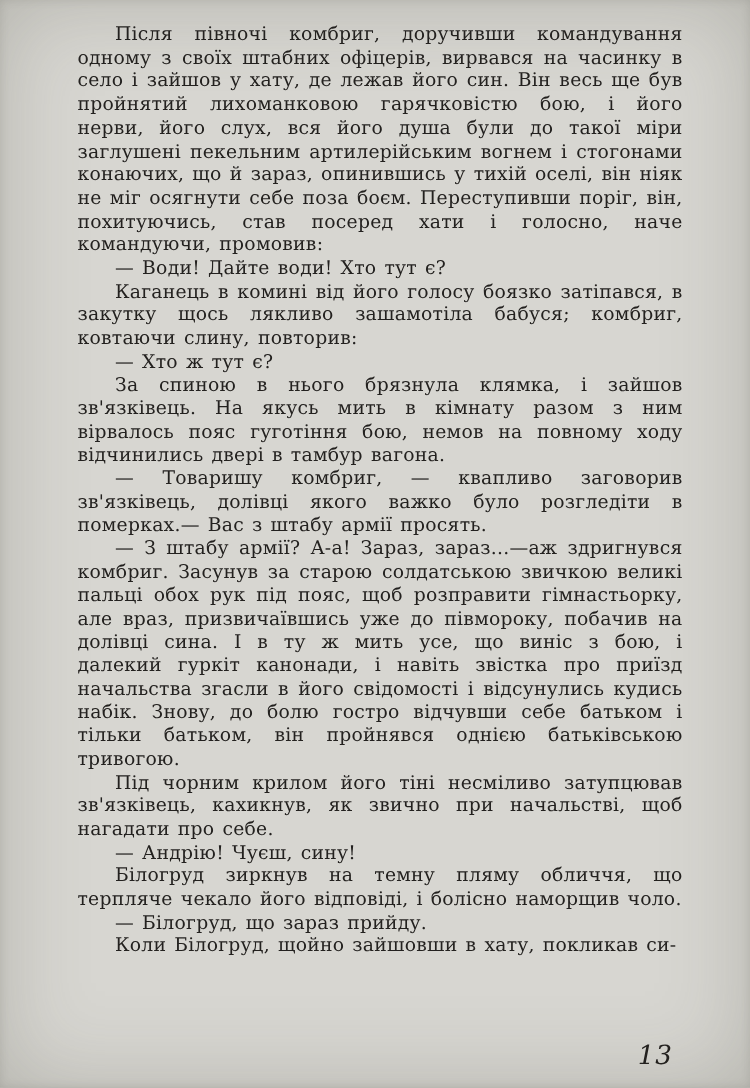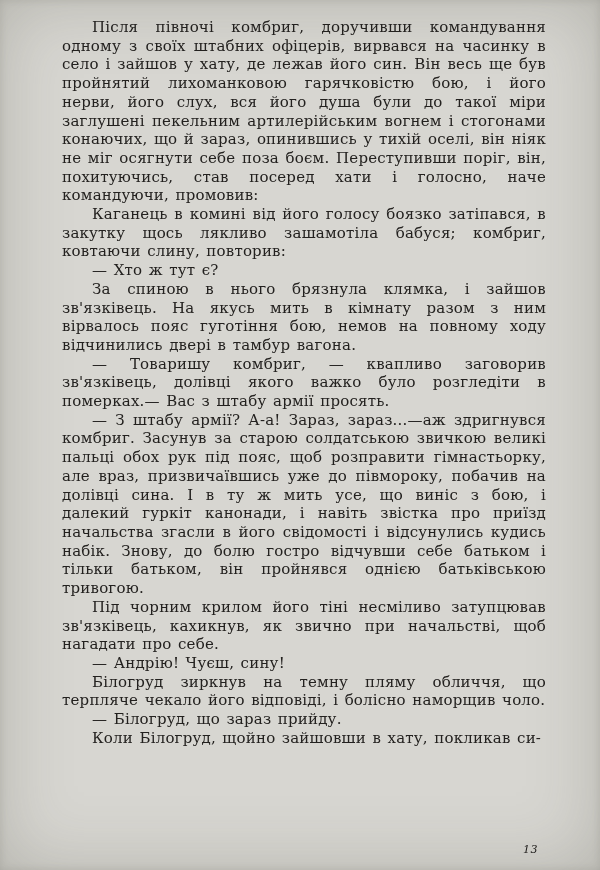--- a/index.html
+++ b/index.html
@@ -30,32 +30,33 @@
     line-height: 18.7px;
     text-align: justify;
     text-indent: 30px;
     letter-spacing: 0.2px;
     word-spacing: 1.5px;
   }
   .page-number {
     position: absolute;
     right: 62px;
     bottom: 14px;
-    font-size: 11px;
+    font-size: 21px;
     font-style: italic;
     color: #23211f;
     letter-spacing: 0.5px;
   }
 </style>
 </head>
 <body>
 
 <div class="page">
   <div class="text-block">
       <p class="para">Після півночі комбриг, доручивши командування одному з своїх штабних офіцерів, вирвався на часинку в село і зайшов у хату, де лежав його син. Він весь ще був пройнятий лихоманковою гарячковістю бою, і його нерви, його слух, вся його душа були до такої міри заглушені пекельним артилерійським вогнем і стогонами конаючих, що й зараз, опинившись у тихій оселі, він ніяк не міг осягнути себе поза боєм. Переступивши поріг, він, похитуючись, став посеред хати і голосно, наче командуючи, промовив:</p>
+      <p class="para">— Води! Дайте води! Хто тут є?</p>
       <p class="para">Каганець в комині від його голосу боязко затіпався, в закутку щось лякливо зашамотіла бабуся; комбриг, ковтаючи слину, повторив:</p>
       <p class="para">— Хто ж тут є?</p>
       <p class="para">За спиною в нього брязнула клямка, і зайшов зв'язківець. На якусь мить в кімнату разом з ним вірвалось пояс гуготіння бою, немов на повному ходу відчинились двері в тамбур вагона.</p>
       <p class="para">— Товаришу комбриг, — квапливо заговорив зв'язківець, долівці якого важко було розгледіти в померках.— Вас з штабу армії просять.</p>
       <p class="para">— З штабу армії? А-а! Зараз, зараз...—аж здригнувся комбриг. Засунув за старою солдатською звичкою великі пальці обох рук під пояс, щоб розправити гімнастьорку, але враз, призвичаївшись уже до півмороку, побачив на долівці сина. І в ту ж мить усе, що виніс з бою, і далекий гуркіт канонади, і навіть звістка про приїзд начальства згасли в його свідомості і відсунулись кудись набік. Знову, до болю гостро відчувши себе батьком і тільки батьком, він пройнявся однією батьківською тривогою.</p>
       <p class="para">Під чорним крилом його тіні несміливо затупцював зв'язківець, кахикнув, як звично при начальстві, щоб нагадати про себе.</p>
       <p class="para">— Андрію! Чуєш, сину!</p>
       <p class="para">Білогруд зиркнув на темну пляму обличчя, що терпляче чекало його відповіді, і болісно наморщив чоло.</p>
       <p class="para">— Білогруд, що зараз прийду.</p>
       <p class="para">Коли Білогруд, щойно зайшовши в хату, покликав си-</p>

